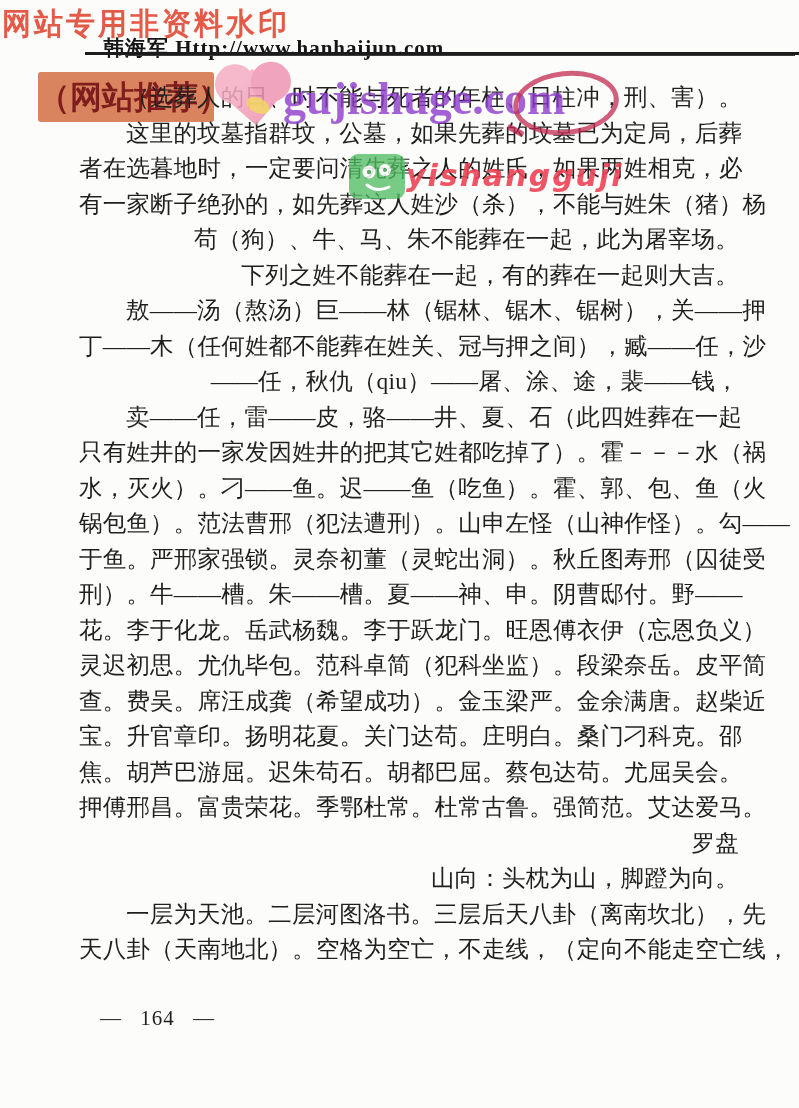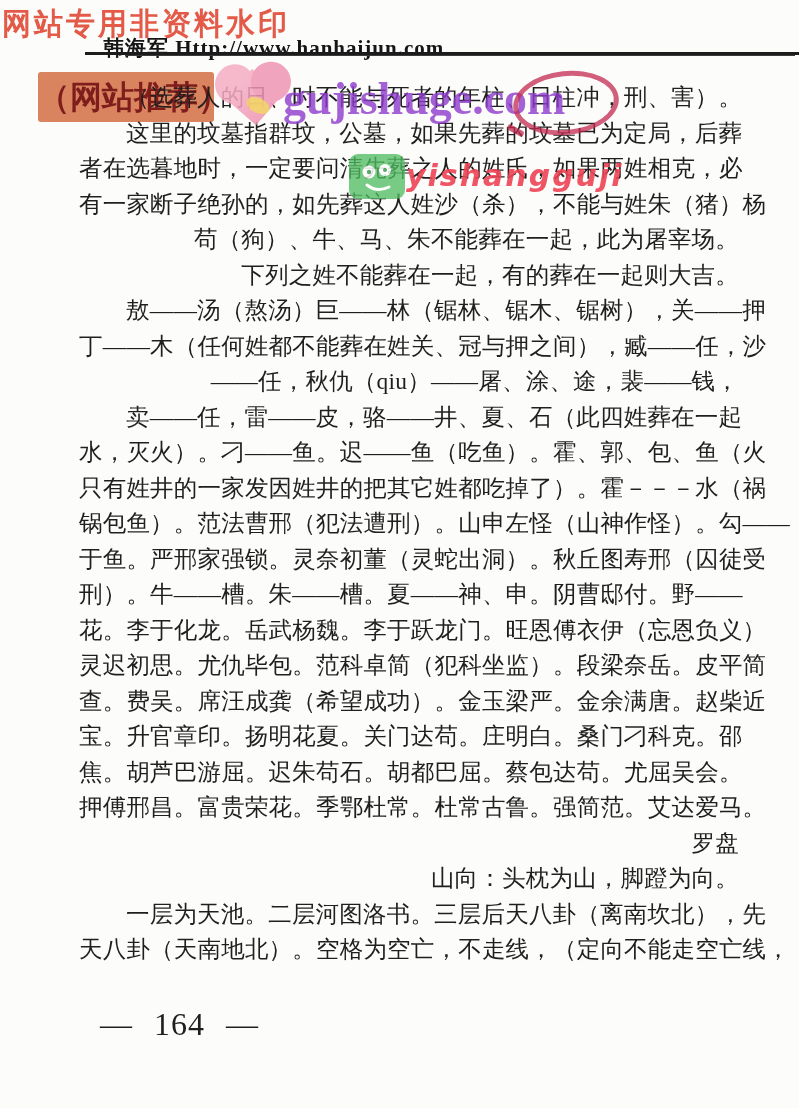--- a/index.html
+++ b/index.html
@@ -50,21 +50,21 @@
   .yishang{position:absolute;left:406px;top:158px;font-size:30px;font-weight:bold;font-style:italic;
     color:#ee4455;letter-spacing:2px;opacity:.9;font-family:"DejaVu Sans",sans-serif;white-space:nowrap;text-align:right;}
 
   
   .body-text{position:absolute;left:79px;top:80px;width:660px;font-size:23.5px;
     line-height:35.5px;color:#1f1f1f;text-align:right;}
   .body-text .line{height:35.5px;white-space:nowrap;letter-spacing:0.2px;}
   .body-text .line.indent{padding-left:47px;}
 
   
-  .footer{position:absolute;left:100px;top:1006px;font-size:32px;color:#1f1f1f;
+  .footer{position:absolute;left:100px;top:1006px;font-size:21px;color:#1f1f1f;
     word-spacing:12px;letter-spacing:1px;white-space:nowrap;}
 </style>
 </head>
 <body>
 
 <div class="page">
 
   <div class="top-wm">网站专用非资料水印</div>
 
   <div class="header-url">韩海军 Http://www.hanhaijun.com</div>
@@ -77,22 +77,22 @@
       <div class="line indent">（选葬人的日、时不能与死者的年柱、日柱冲，刑、害）。</div>
       <div class="line indent">这里的坟墓指群坟，公墓，如果先葬的坟墓已为定局，后葬</div>
       <div class="line">者在选暮地时，一定要问清先葬之人的姓氏，如果两姓相克，必</div>
       <div class="line">有一家断子绝孙的，如先葬这人姓沙（杀），不能与姓朱（猪）杨</div>
       <div class="line">苟（狗）、牛、马、朱不能葬在一起，此为屠宰场。</div>
       <div class="line indent">下列之姓不能葬在一起，有的葬在一起则大吉。</div>
       <div class="line indent">敖——汤（熬汤）巨——林（锯林、锯木、锯树），关——押</div>
       <div class="line">丁——木（任何姓都不能葬在姓关、冠与押之间），臧——任，沙</div>
       <div class="line">——任，秋仇（qiu）——屠、涂、途，裴——钱，</div>
       <div class="line indent">卖——任，雷——皮，骆——井、夏、石（此四姓葬在一起</div>
+      <div class="line">只有姓井的一家发因姓井的把其它姓都吃掉了）。霍－－－水（祸</div>
       <div class="line">水，灭火）。刁——鱼。迟——鱼（吃鱼）。霍、郭、包、鱼（火</div>
-      <div class="line">只有姓井的一家发因姓井的把其它姓都吃掉了）。霍－－－水（祸</div>
       <div class="line">锅包鱼）。范法曹邢（犯法遭刑）。山申左怪（山神作怪）。勾——</div>
       <div class="line">于鱼。严邢家强锁。灵奈初董（灵蛇出洞）。秋丘图寿邢（囚徒受</div>
       <div class="line">刑）。牛——槽。朱——槽。夏——神、申。阴曹邸付。野——</div>
       <div class="line">花。李于化龙。岳武杨魏。李于跃龙门。旺恩傅衣伊（忘恩负义）</div>
       <div class="line">灵迟初思。尤仇毕包。范科卓简（犯科坐监）。段梁奈岳。皮平简</div>
       <div class="line">查。费吴。席汪成龚（希望成功）。金玉梁严。金余满唐。赵柴近</div>
       <div class="line">宝。升官章印。扬明花夏。关门达苟。庄明白。桑门刁科克。邵</div>
       <div class="line">焦。胡芦巴游屈。迟朱苟石。胡都巴屈。蔡包达苟。尤屈吴会。</div>
       <div class="line">押傅邢昌。富贵荣花。季鄂杜常。杜常古鲁。强简范。艾达爱马。</div>
       <div class="line indent">罗盘</div>

